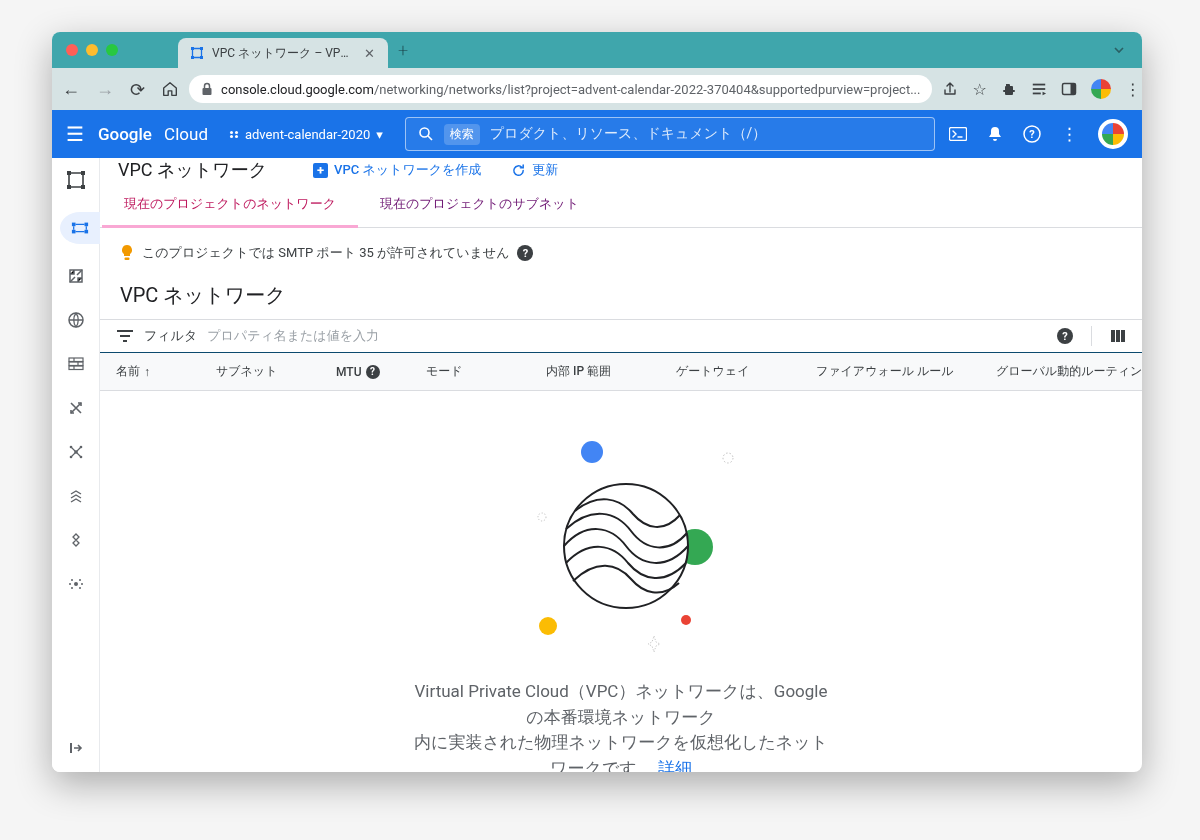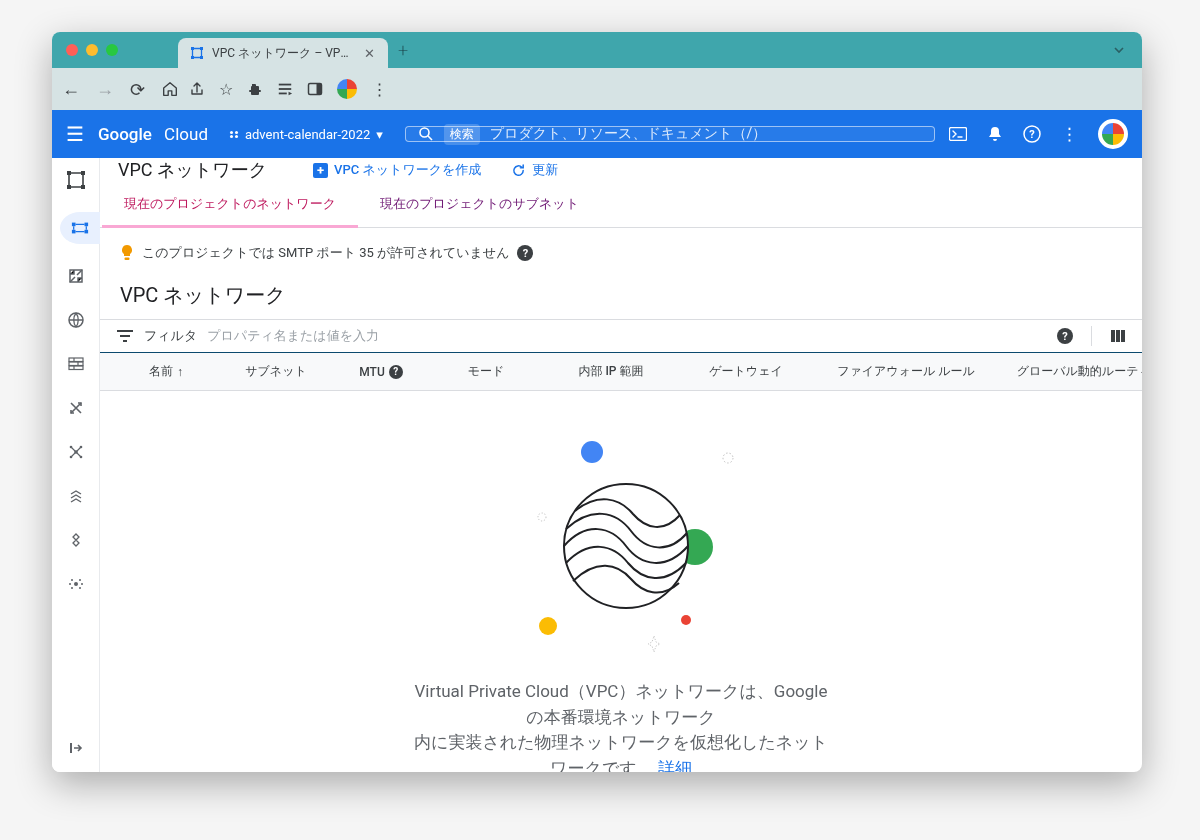--- a/index.html
+++ b/index.html
@@ -105,21 +105,21 @@
       font-size: 13px;
     }
     .proj-dots { display: grid; grid-template-columns: repeat(2, 4px); gap: 1px; }
     .proj-dots div { width: 3px; height: 3px; background: #fff; border-radius: 50%; }
     .search-wrap {
       flex: 1;
       max-width: 540px;
       background: rgba(255,255,255,0.06);
       border: 1px solid rgba(255,255,255,0.55);
       border-radius: 4px;
-      height: 16px;
+      height: 34px;
       display: flex;
       align-items: center;
       padding: 0 12px;
       gap: 10px;
       font-size: 14px;
     }
     .search-pill {
       background: rgba(255,255,255,0.2);
       border-radius: 4px;
       padding: 2px 6px;
@@ -221,21 +221,21 @@
       display: grid;
       grid-template-columns: 100px 120px 90px 120px 130px 140px 180px 200px;
       padding: 10px 16px;
       font-size: 12px;
       color: #3c4043;
       font-weight: 500;
       border-bottom: 1px solid #dadce0;
       background: #f8f9fa;
       align-items: center;
     }
-    .th { display:flex; align-items:center; gap:4px;justify-content:center;}
+    .th { display:flex; align-items:center; gap:4px;}
     .th-help { width:14px; height:14px; border-radius:50%; background:#3c4043; color:#fff; font-size:10px; display:flex; align-items:center; justify-content:center; font-weight:700;}
     
     .empty {
       flex:1;
       display: flex;
       flex-direction: column;
       align-items: center;
       justify-content: flex-start;
       padding-top: 40px;
       text-align: center;
@@ -289,20 +289,29 @@
   <div class="addressbar">
     <div class="nav-icons">
       <span class="nav-icon">←</span>
       <span class="nav-icon disabled">→</span>
       <span class="nav-icon">⟳</span>
       <span class="nav-icon">
         <svg width="18" height="18" viewBox="0 0 20 20">
             <path d="M3 9 L10 3 L17 9 L17 17 L12 17 L12 12 L8 12 L8 17 L3 17 Z" stroke="#3c4043" stroke-width="1.5" fill="none" stroke-linejoin="round"></path>
           </svg>
       </span>
+    </div>
+    <div class="url-box">
+      <span class="url-lock">
+        <svg width="12" height="14" viewBox="0 0 12 14">
+            <rect x="1.5" y="6" width="9" height="7" rx="1" fill="#5f6368"></rect>
+            <path d="M3.5 6 V4 a2.5 2.5 0 0 1 5 0 V6" stroke="#5f6368" stroke-width="1.5" fill="none"></path>
+          </svg>
+      </span>
+      <span class="url-text"><span class="url-host">console.cloud.google.com</span><span>/networking/networks/list?project=advent-calendar-2022-370404&amp;supportedpurview=project...</span></span>
     </div>
     <div class="addr-actions">
       <span>
           <svg width="16" height="16" viewBox="0 0 16 16">
             <path d="M8 11 V2 M5 5 L8 2 L11 5 M3 9 V13 H13 V9" stroke="#3c4043" stroke-width="1.4" fill="none" stroke-linecap="round" stroke-linejoin="round"></path>
           </svg>
         </span>
       <span>☆</span>
       <span>
           <svg width="16" height="16" viewBox="0 0 16 16">
@@ -333,21 +342,21 @@
     <span class="gc-logo">
       <span class="bold">Google</span>&nbsp;<span>Cloud</span>
     </span>
     <span class="project-picker">
       <span class="proj-dots">
           <div></div>
           <div></div>
           <div></div>
           <div></div>
         </span>
-      <span>advent-calendar-2022</span>
+      <span>advent-calendar-2020</span>
       <span>▾</span>
     </span>
     <div class="search-wrap">
       <span>
           <svg width="16" height="16" viewBox="0 0 16 16">
             <circle cx="6.5" cy="6.5" r="4.5" stroke="#fff" stroke-width="1.6" fill="none"></circle>
             <path d="M10 10 L14 14" stroke="#fff" stroke-width="1.6"></path>
           </svg>
         </span>
       <span class="search-pill">検索</span>

